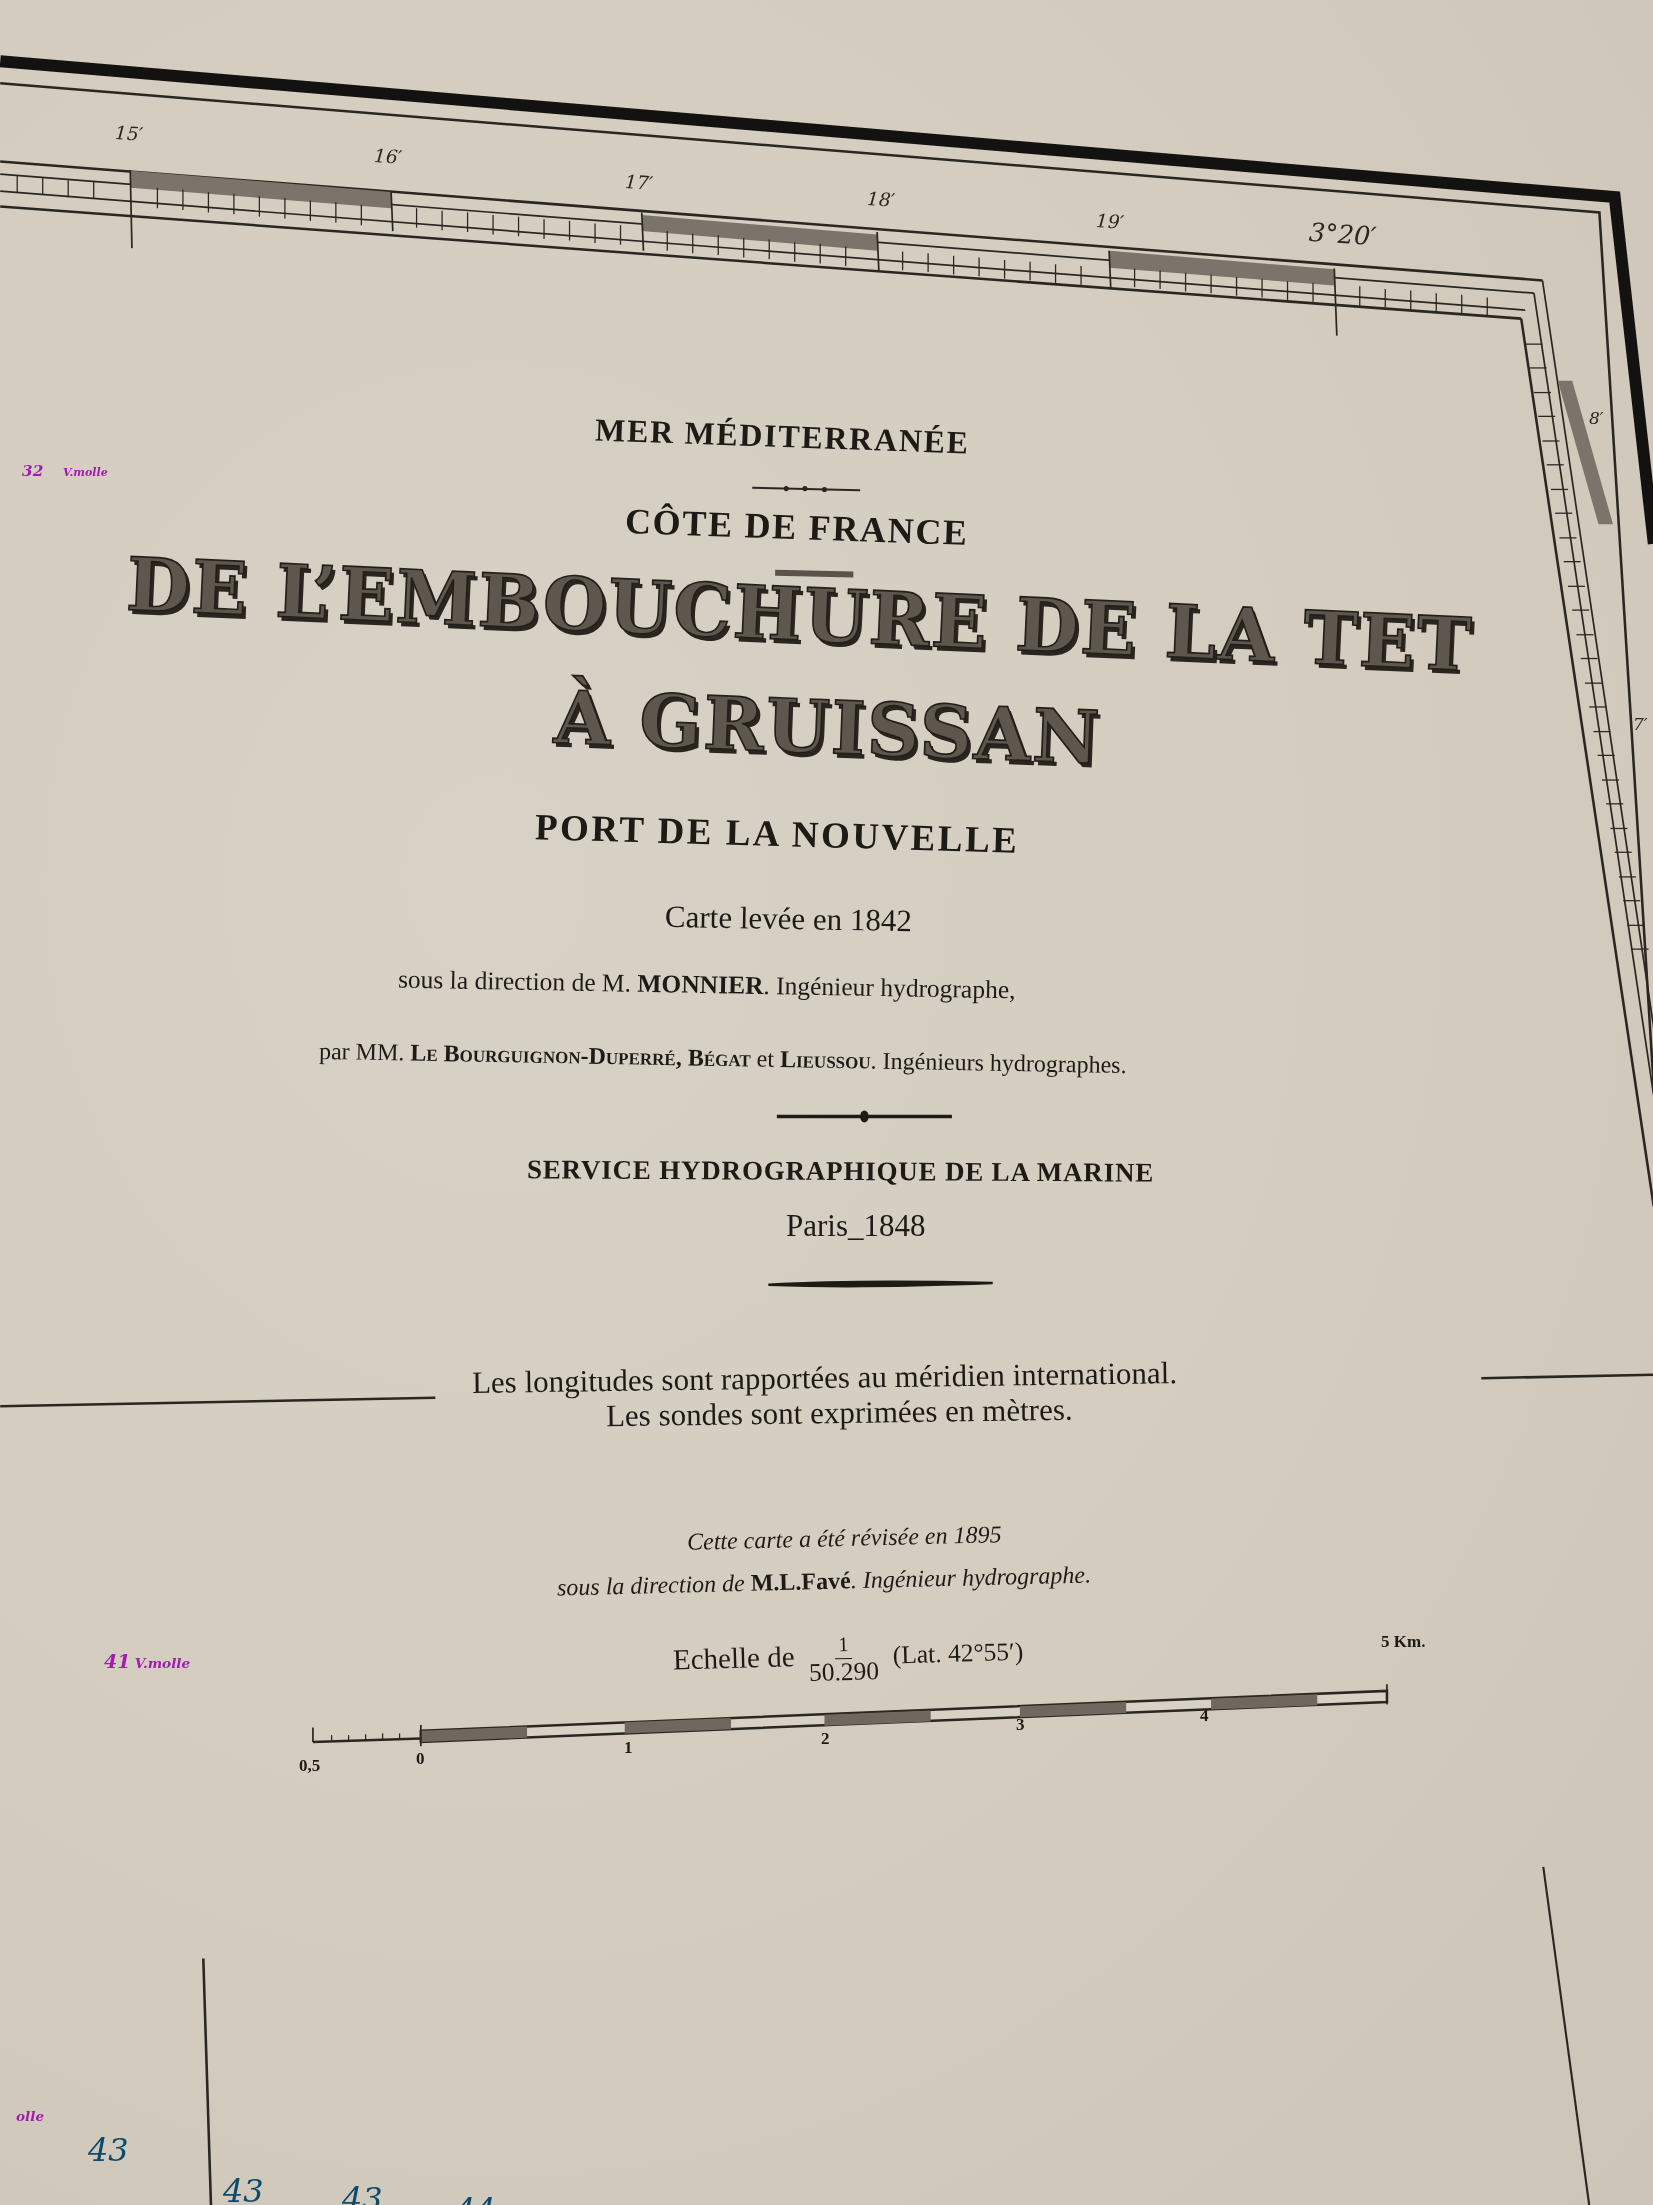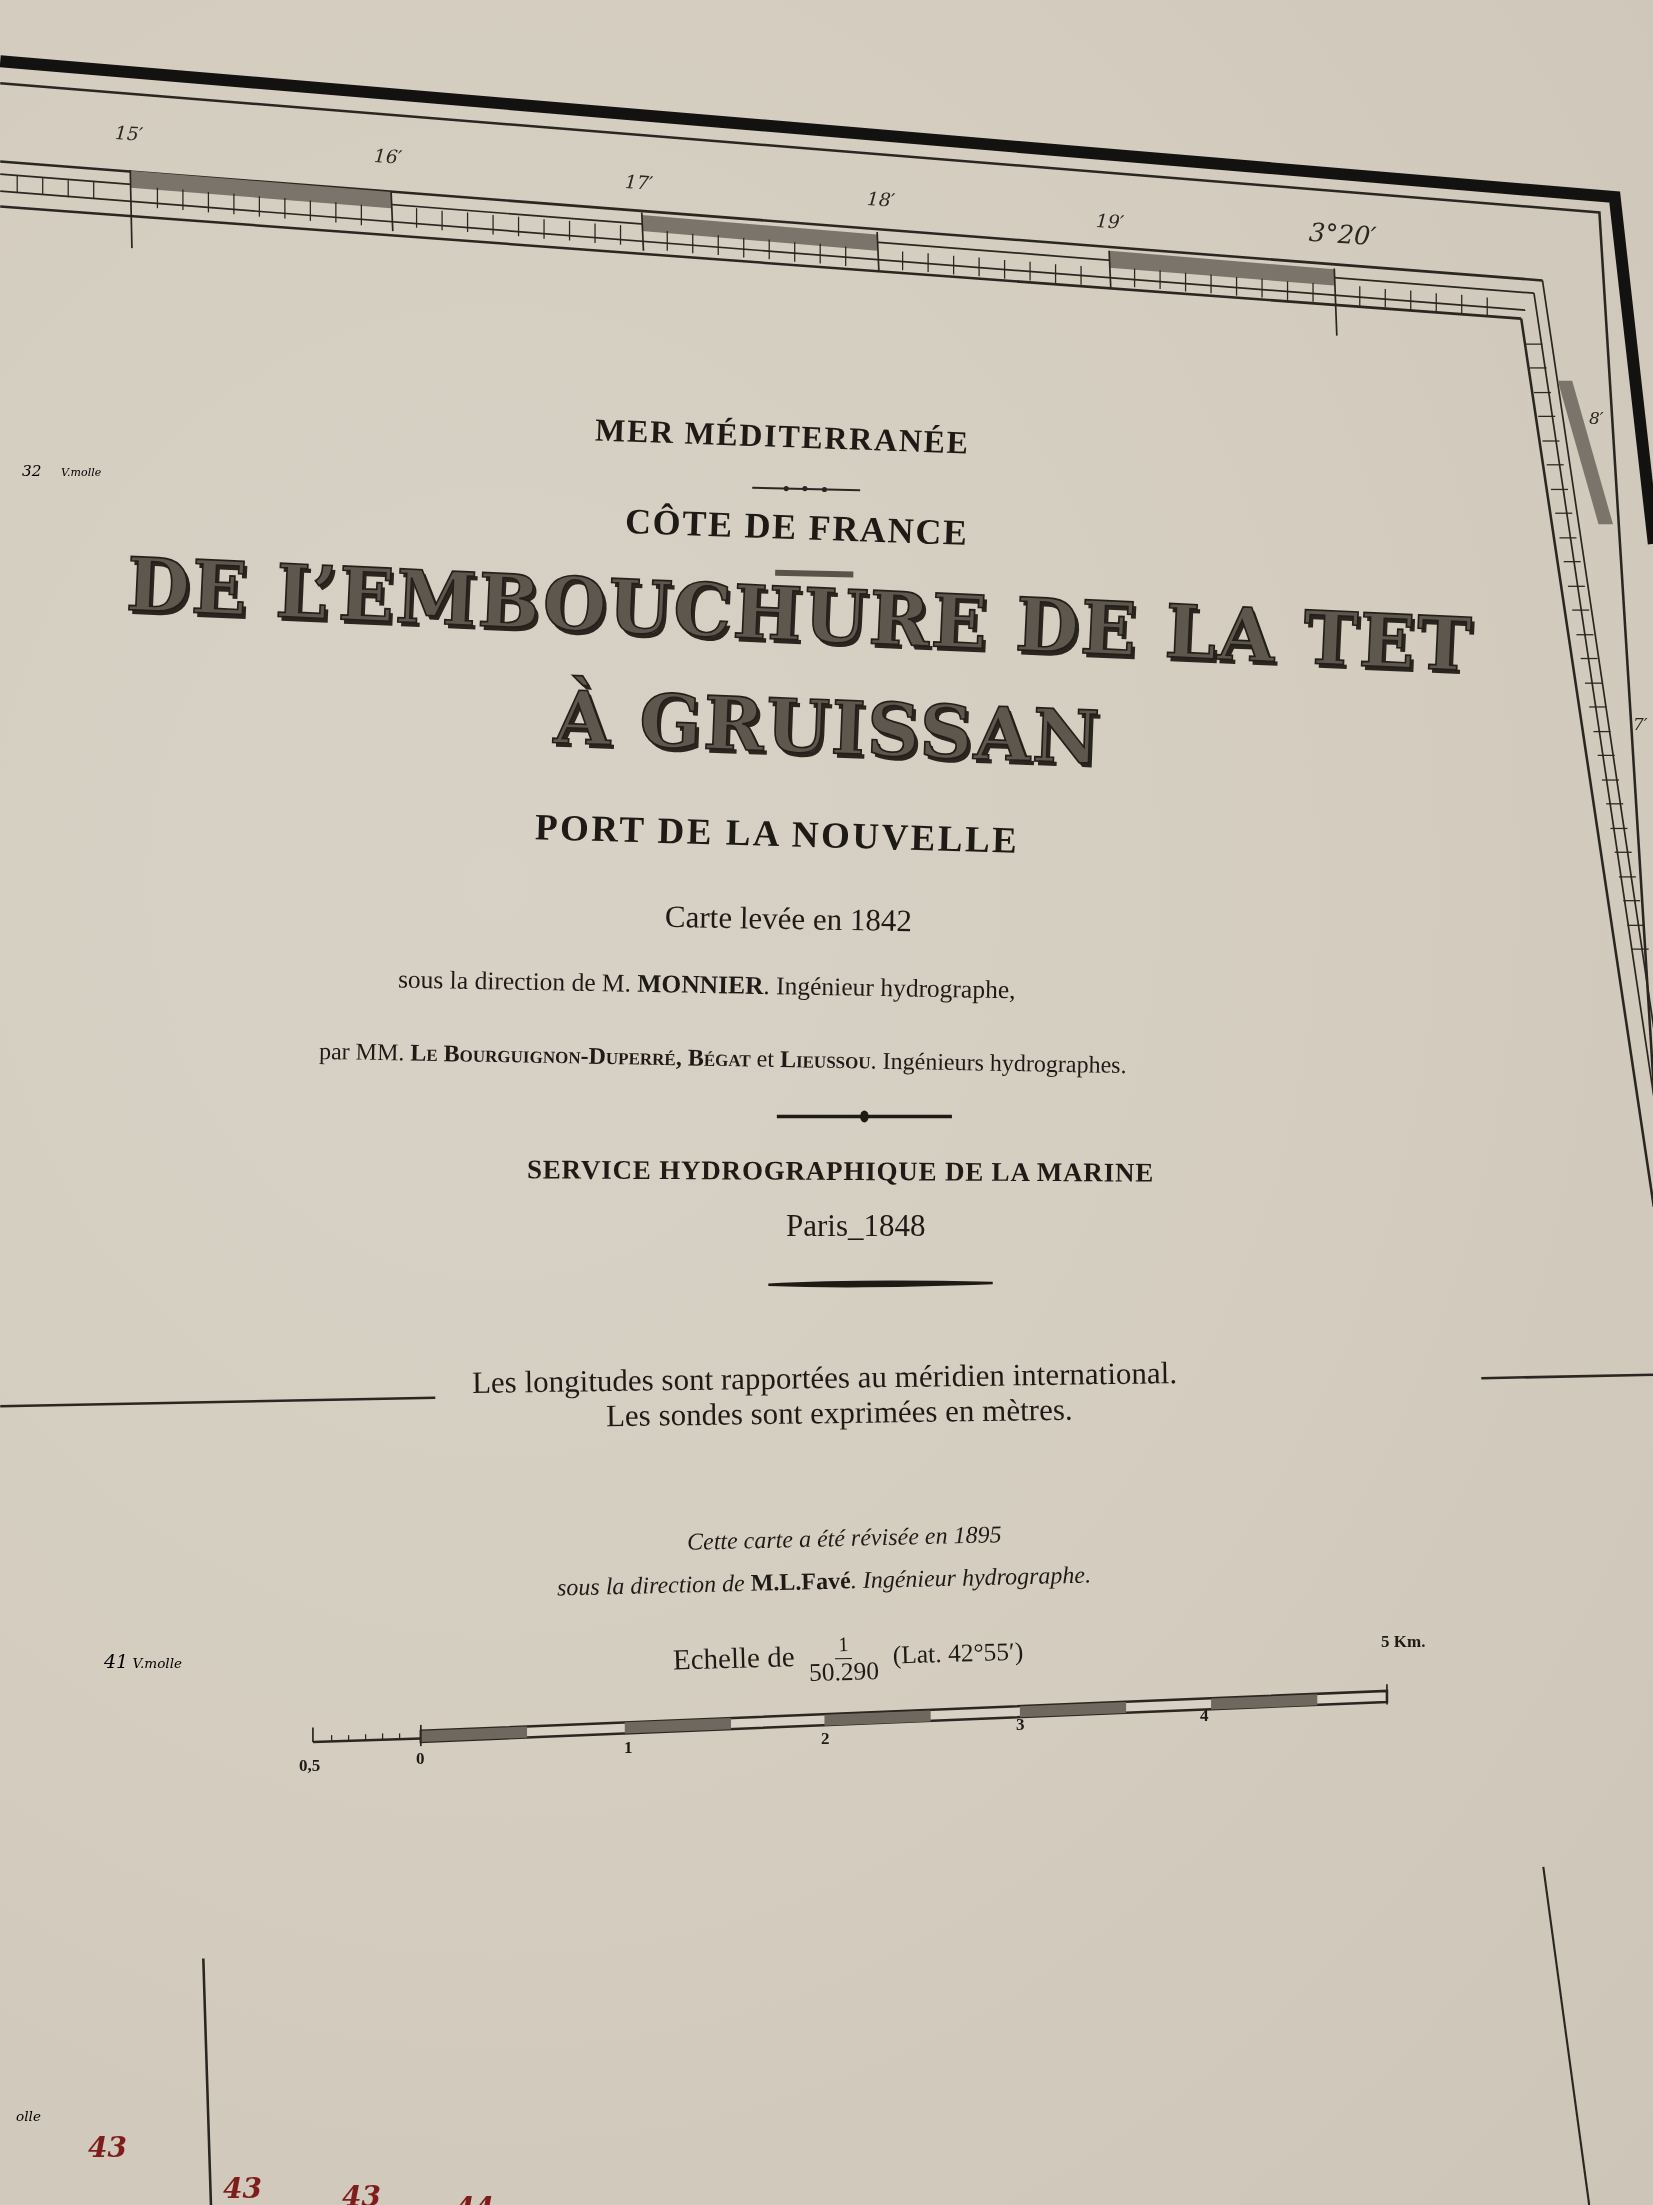--- a/index.html
+++ b/index.html
@@ -34,22 +34,22 @@
   .t-body { font-family:"Liberation Serif", serif; font-size:31px; }
   .t-body-sm { font-family:"Liberation Serif", serif; font-size:25.5px; }
   .t-credit { font-family:"Liberation Serif", serif; font-size:24px; }
   .t-service { font-family:"Liberation Serif", serif; font-weight:bold; font-size:27px; letter-spacing:0.8px; }
   .t-italic { font-family:"Liberation Serif", serif; font-style:italic; font-size:24px; }
   .sc { font-variant:small-caps; font-weight:bold; }
   .t-scale { font-family:"Liberation Serif", serif; font-size:29px; }
   .frac { display:inline-flex; flex-direction:column; align-items:center; vertical-align:middle; font-size:25.5px; line-height:25.5px; margin:0 6.8px; }
   .frac .num { border-bottom:1.7px solid #1e1b17; padding:0 3.4px; font-size:20.4px; }
   .scale-num { font-family:"Liberation Serif", serif; font-weight:bold; font-size:17px; }
-  .sounding { font-family:"DejaVu Serif", serif; font-style:italic; font-weight:bold; font-size:28px; color:#7f1d1d; }
-  .bottom-note { font-family:"DejaVu Serif", serif; font-style:italic; font-weight:normal; font-size:13.6px; color:#000000; }
+  .sounding { font-family:"DejaVu Serif", serif; font-style:italic; font-weight:normal; font-size:32px; color:#0c4a6e; }
+  .bottom-note { font-family:"DejaVu Serif", serif; font-style:italic; font-weight:bold; font-size:13.6px; color:#a21caf; }
 </style>
 </head>
 <body>
 
 <div class="paper"></div>
 
 <svg class="frame" width="1654" height="2205" viewBox="0 0 1946 2595">
 
   <polyline points="0,72 1900,232 1946,640" fill="none" stroke="#141210" stroke-width="14"></polyline>
   <polyline points="0,98 1882,250 1946,1280" fill="none" stroke="#2a2620" stroke-width="3"></polyline>

